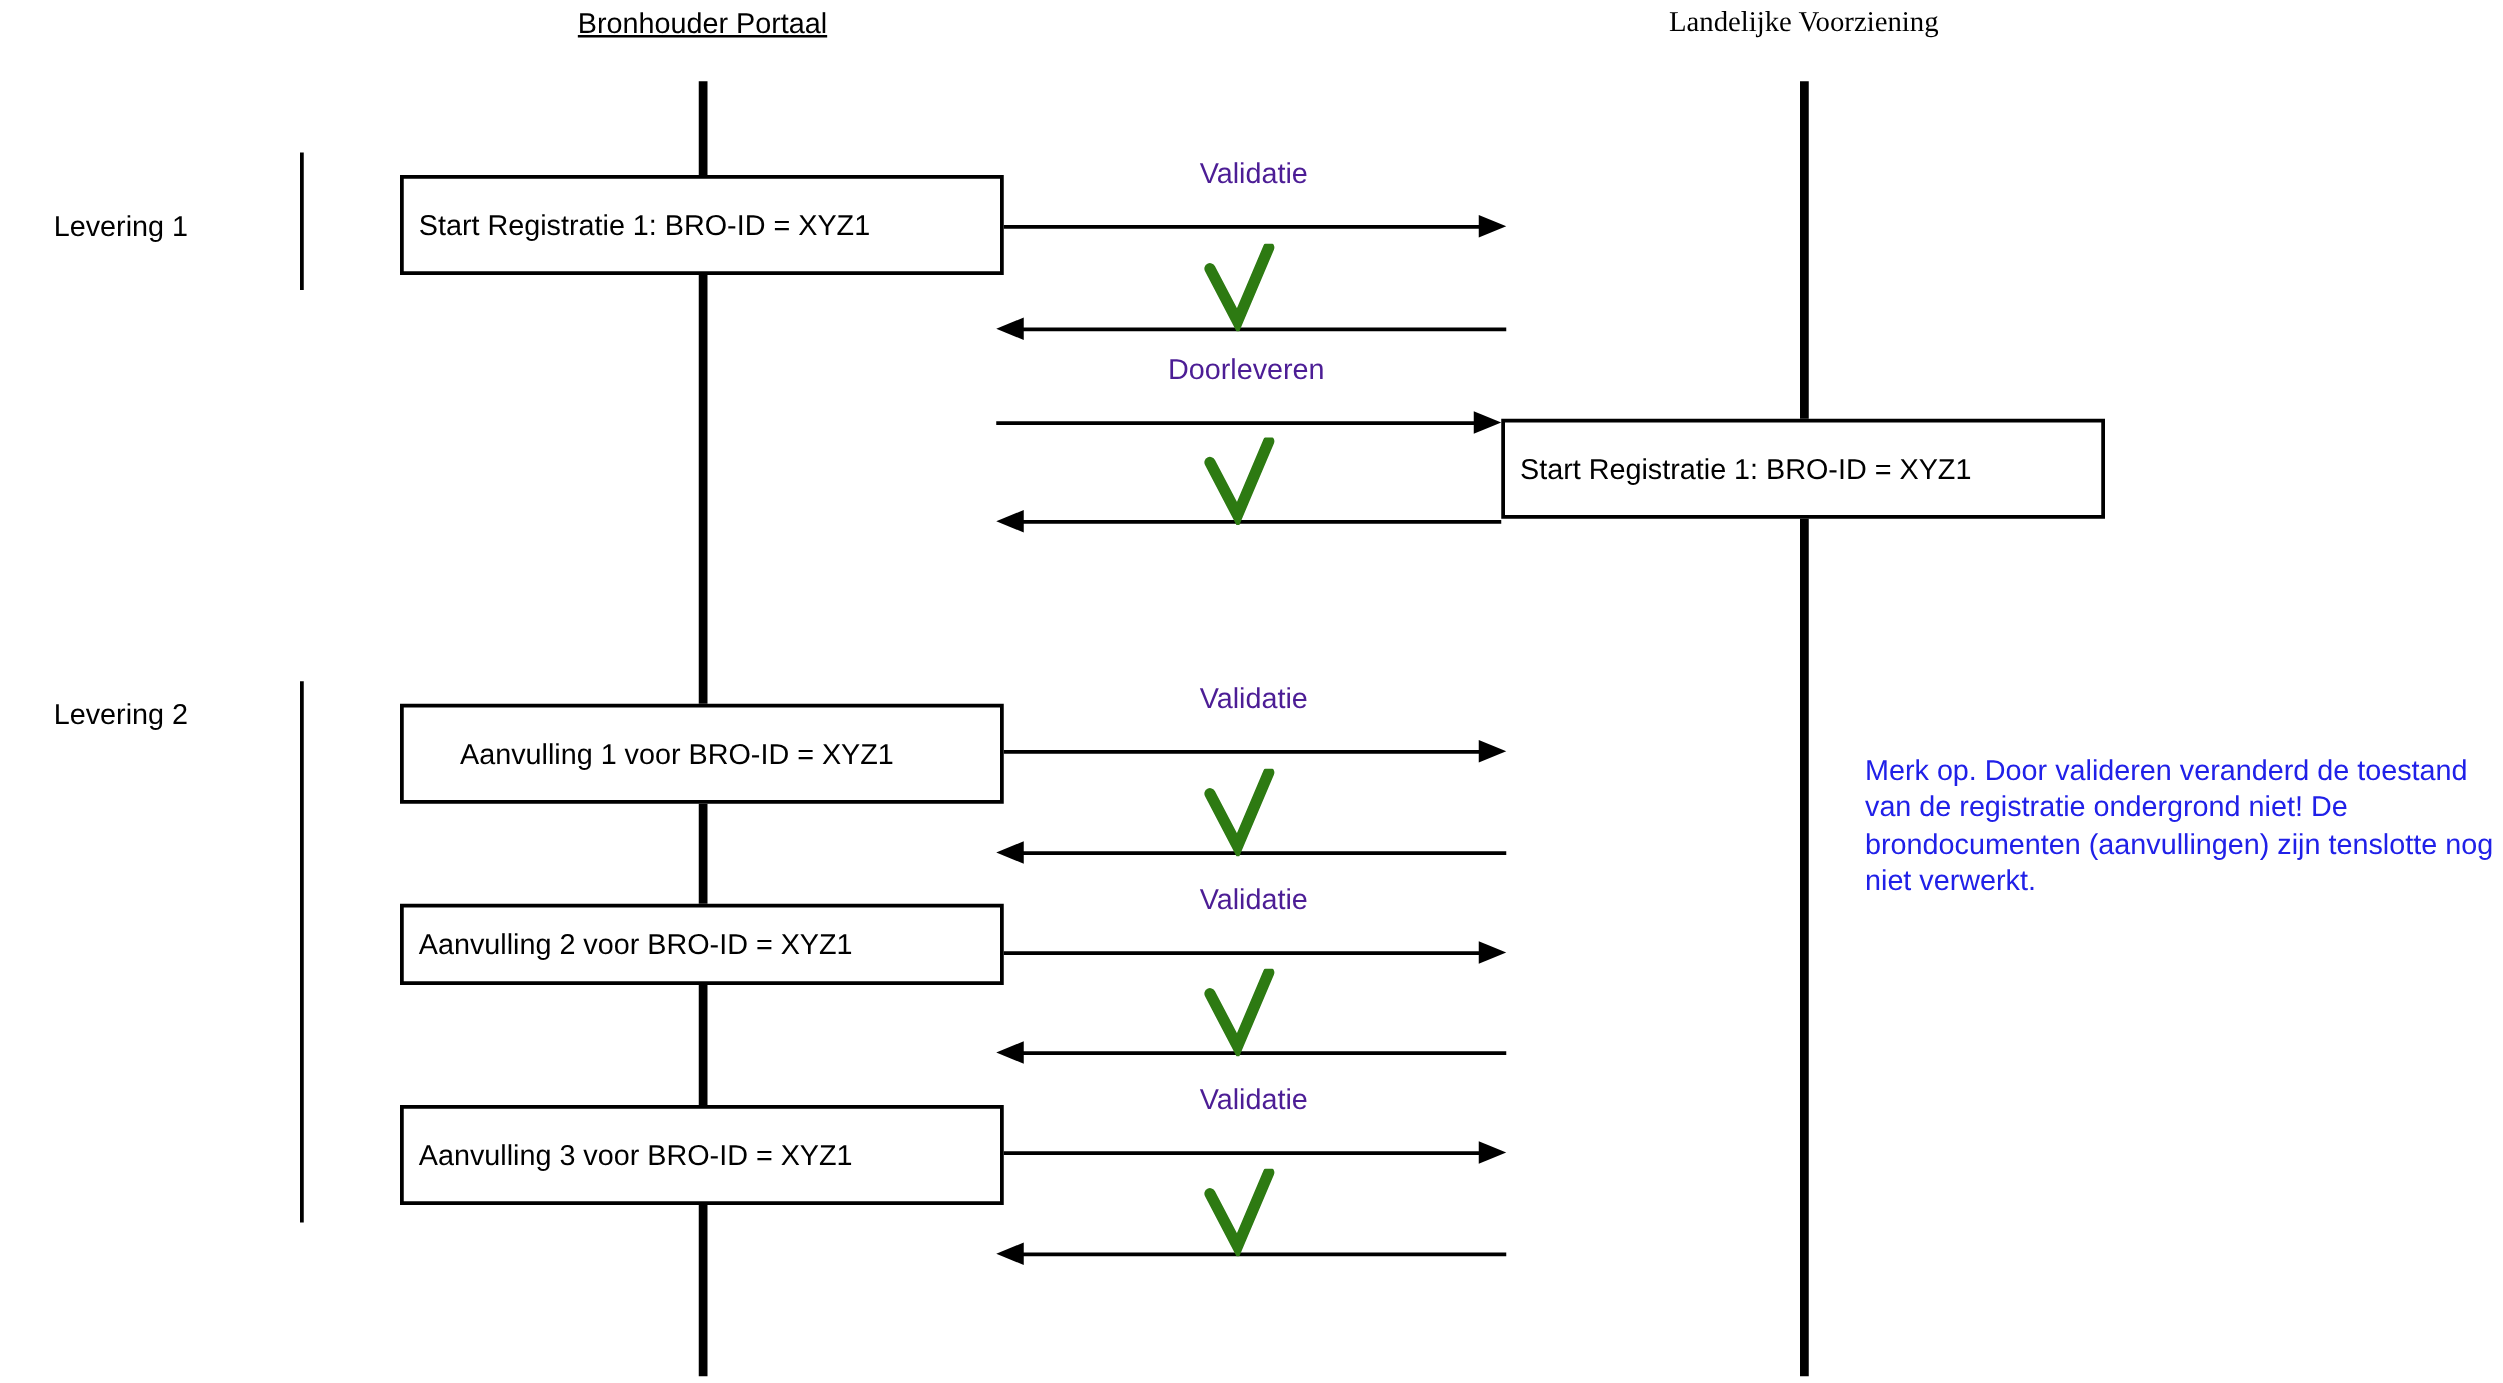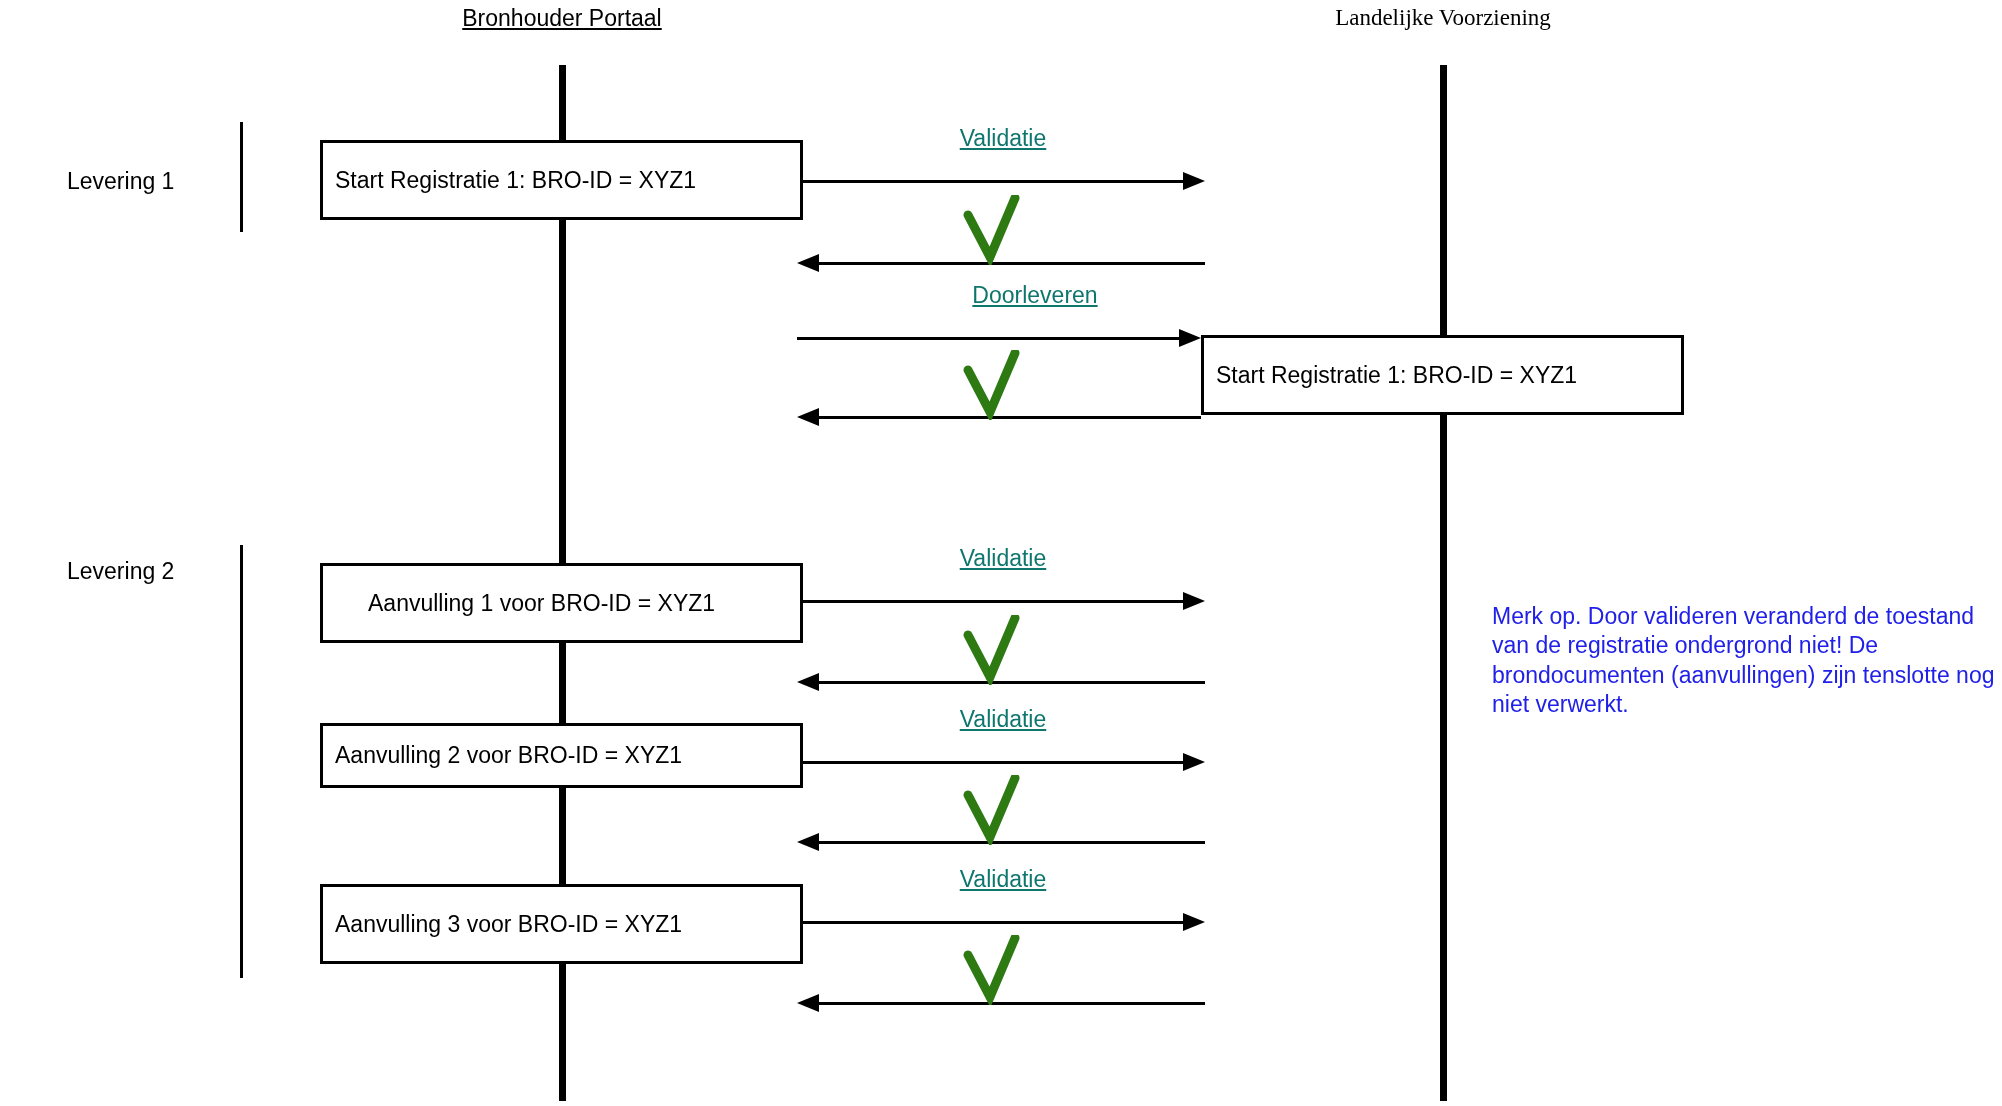--- a/index.html
+++ b/index.html
@@ -25,21 +25,20 @@
   .lifeline {
     position: absolute;
     width: 7px;
     background: #000000;
   }
   .group-label {
     position: absolute;
     font-size: 23px;
     color: #000000;
     white-space: nowrap;
-    margin-left: 24px;
   }
   .group-bracket {
     position: absolute;
     width: 3px;
     background: #000000;
   }
   .msgbox {
     position: absolute;
     border: 3px solid #000000;
     background: #ffffff;
@@ -74,24 +73,23 @@
     border-left: 22px solid #000000;
   }
   .arrow-head.left {
     border-top: 9px solid transparent;
     border-bottom: 9px solid transparent;
     border-right: 22px solid #000000;
   }
   .arrow-label {
     position: absolute;
     font-size: 23px;
-    color: #0f766e;
+    color: #4c1d95;
     white-space: nowrap;
     transform: translateX(-50%);
-    text-decoration: underline;
   }
   .check-mark {
     position: absolute;
   }
   .note {
     position: absolute;
     font-size: 23px;
     line-height: 1.28;
     white-space: pre-line;
   }
@@ -141,21 +139,21 @@
 
   <div class="arrow-wrap" style="left:797px; top:262px; width:408px;">
     <div class="arrow-line" style="left:20px; width:388px;"></div>
     <div class="arrow-head left" style="left:0;"></div>
   </div>
 
   <svg class="check-mark" style="left:963px; top:195px;" width="60" height="70" viewBox="0 0 60 70">
     <path d="M 5 20 L 27 62 L 52 3" stroke="#2d7a12" stroke-width="9" fill="none" stroke-linecap="round" stroke-linejoin="miter"></path>
   </svg>
 
-  <div class="arrow-label" style="left:1035px; top:282px;">Doorleveren</div>
+  <div class="arrow-label" style="left:997px; top:282px;">Doorleveren</div>
   <div class="arrow-wrap" style="left:797px; top:337px; width:404px;">
     <div class="arrow-line" style="left:0; width:384px;"></div>
     <div class="arrow-head right" style="left:382px;"></div>
   </div>
 
   <div class="arrow-wrap" style="left:797px; top:416px; width:404px;">
     <div class="arrow-line" style="left:20px; width:384px;"></div>
     <div class="arrow-head left" style="left:0;"></div>
   </div>
 

